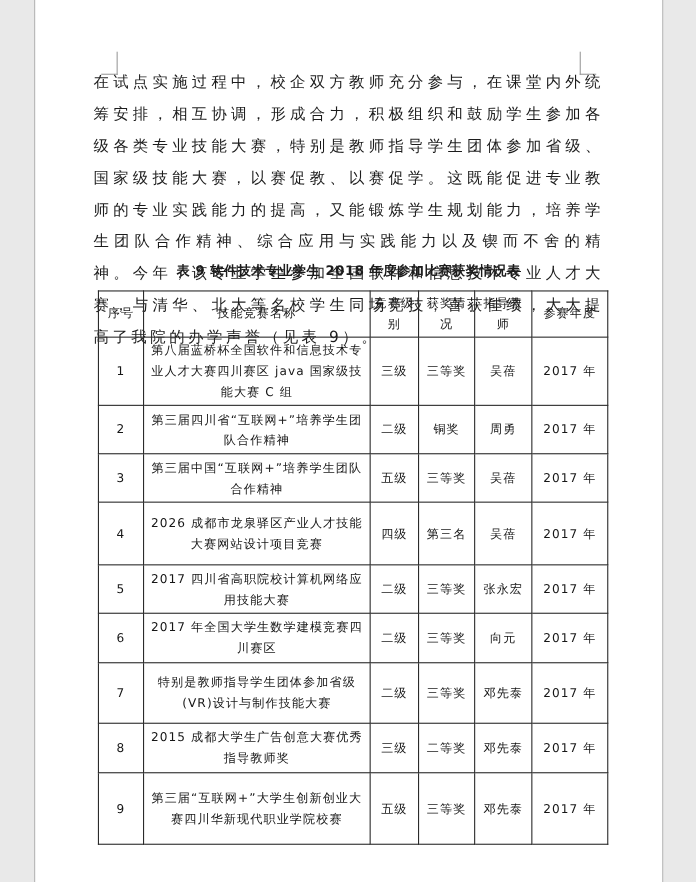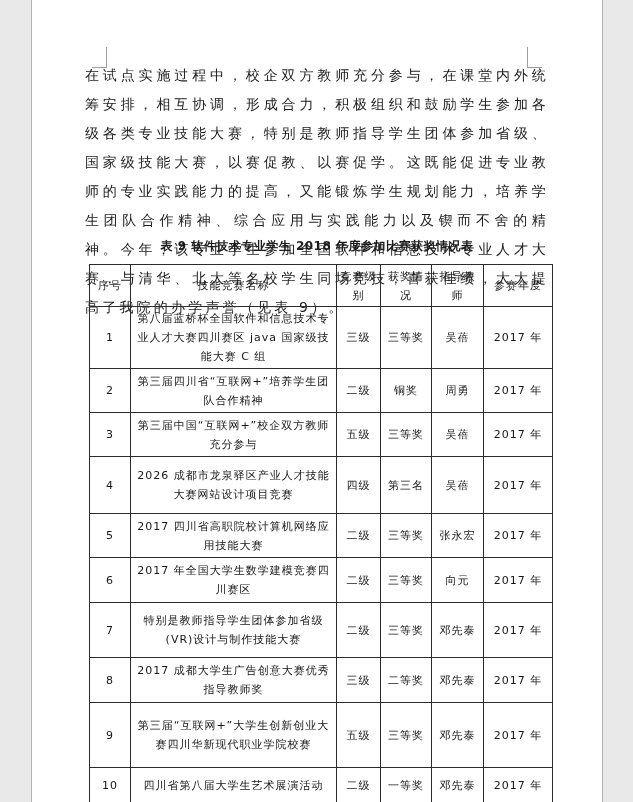--- a/index.html
+++ b/index.html
@@ -88,21 +88,21 @@
       <tr style="height: 44px;">
         <td>2</td>
         <td>第三届四川省“互联网+”培养学生团队合作精神</td>
         <td>二级</td>
         <td>铜奖</td>
         <td>周勇</td>
         <td>2017 年</td>
       </tr>
       <tr style="height: 44px;">
         <td>3</td>
-        <td>第三届中国“互联网+”校企双方教师充分参与</td>
+        <td>第三届中国“互联网+”培养学生团队合作精神</td>
         <td>五级</td>
         <td>三等奖</td>
         <td>吴蓓</td>
         <td>2017 年</td>
       </tr>
       <tr style="height: 57px;">
         <td>4</td>
         <td>2026 成都市龙泉驿区产业人才技能大赛网站设计项目竞赛</td>
         <td>四级</td>
         <td>第三名</td>
@@ -128,36 +128,28 @@
       <tr style="height: 55px;">
         <td>7</td>
         <td>特别是教师指导学生团体参加省级(VR)设计与制作技能大赛</td>
         <td>二级</td>
         <td>三等奖</td>
         <td>邓先泰</td>
         <td>2017 年</td>
       </tr>
       <tr style="height: 45px;">
         <td>8</td>
-        <td>2017 成都大学生广告创意大赛优秀指导教师奖</td>
+        <td>2015 成都大学生广告创意大赛优秀指导教师奖</td>
         <td>三级</td>
         <td>二等奖</td>
         <td>邓先泰</td>
         <td>2017 年</td>
       </tr>
       <tr style="height: 65px;">
         <td>9</td>
         <td>第三届“互联网+”大学生创新创业大赛四川华新现代职业学院校赛</td>
         <td>五级</td>
         <td>三等奖</td>
         <td>邓先泰</td>
         <td>2017 年</td>
       </tr>
-      <tr style="height: 36px;">
-        <td>10</td>
-        <td>四川省第八届大学生艺术展演活动</td>
-        <td>二级</td>
-        <td>一等奖</td>
-        <td>邓先泰</td>
-        <td>2017 年</td>
-      </tr>
     </tbody>
 </table>
 
 </body></html>

